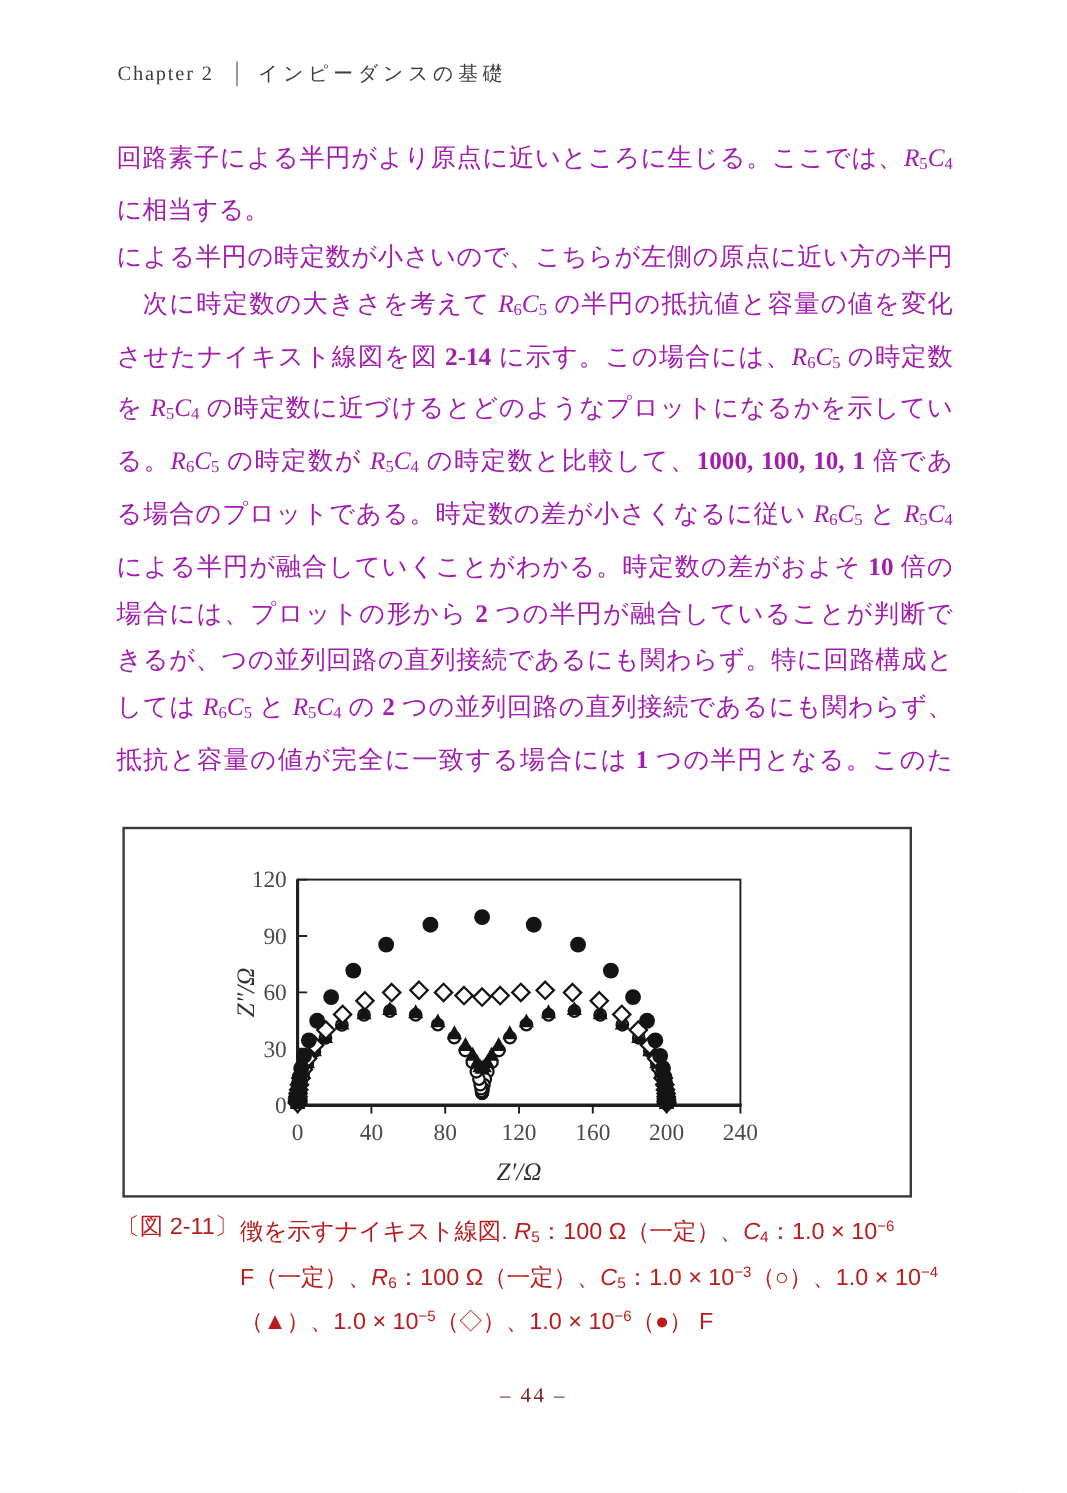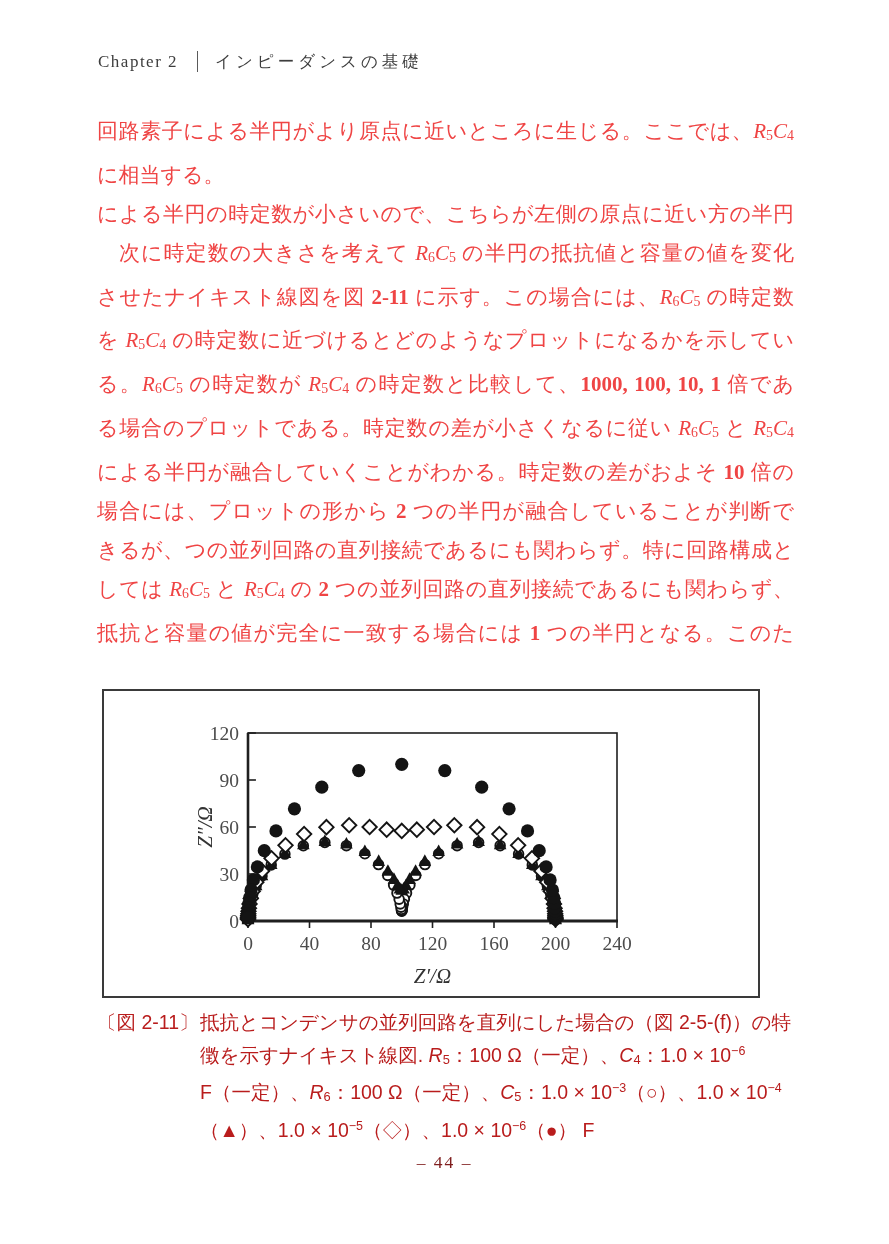--- a/index.html
+++ b/index.html
@@ -7,21 +7,21 @@
     position:relative;width:889px;height:1244px;background:#ffffff;
     font-family:"Liberation Serif","DejaVu Serif",serif;color:#111;
     margin:0 auto;overflow:hidden;
   }
   
   .hdr{position:absolute;left:98px;top:51px;font-size:17px;color:#3d3d3d;white-space:nowrap;}
   .hdr .chapter{letter-spacing:1.5px;}
   .vbar{display:inline-block;width:1px;height:21px;background:#5a5a5a;margin:0 17px 0 19px;vertical-align:-5px;}
   .hdr .title{font-size:16.5px;letter-spacing:4px;margin-top:24px;}
   
-  .body-text{position:absolute;left:97px;top:112px;width:697px;font-size:21px;line-height:39.2px;color:#ef4444;}
+  .body-text{position:absolute;left:97px;top:112px;width:697px;font-size:21px;line-height:39.2px;color:#a21caf;}
   .bline{text-align:justify;text-align-last:justify;}
   .bline.noj{text-align-last:left;}
   .body-text sub,.cap sub{font-size:66%;vertical-align:-0.18em;letter-spacing:0;}
   .cap sup{font-size:64%;vertical-align:0.55em;}
   i{font-style:italic;}
   b{font-weight:bold;}
   
   .figure-box{position:absolute;left:102px;top:689px;width:654px;height:305px;border:2px solid #3a3a3a;background:#fff;}
   .figure-box svg{display:block;width:654px;height:305px;}
   
@@ -40,21 +40,21 @@
 
   <div class="hdr">
     <span class="chapter">Chapter 2</span><span class="vbar"></span><span class="title">インピーダンスの基礎</span>
   </div>
 
   <div class="body-text" id="bodyText">
       <div class="bline">回路素子による半円がより原点に近いところに生じる。ここでは、<i>R</i><sub>5</sub><i>C</i><sub>4</sub></div>
       <div class="bline noj">に相当する。</div>
       <div class="bline">による半円の時定数が小さいので、こちらが左側の原点に近い方の半円</div>
       <div class="bline">　次に時定数の大きさを考えて <i>R</i><sub>6</sub><i>C</i><sub>5</sub> の半円の抵抗値と容量の値を変化</div>
-      <div class="bline">させたナイキスト線図を図 <b>2-11</b> に示す。この場合には、<i>R</i><sub>6</sub><i>C</i><sub>5</sub> の時定数</div>
+      <div class="bline">させたナイキスト線図を図 <b>2-14</b> に示す。この場合には、<i>R</i><sub>6</sub><i>C</i><sub>5</sub> の時定数</div>
       <div class="bline">を <i>R</i><sub>5</sub><i>C</i><sub>4</sub> の時定数に近づけるとどのようなプロットになるかを示してい</div>
       <div class="bline">る。<i>R</i><sub>6</sub><i>C</i><sub>5</sub> の時定数が <i>R</i><sub>5</sub><i>C</i><sub>4</sub> の時定数と比較して、<b>1000, 100, 10, 1</b> 倍であ</div>
       <div class="bline">る場合のプロットである。時定数の差が小さくなるに従い <i>R</i><sub>6</sub><i>C</i><sub>5</sub> と <i>R</i><sub>5</sub><i>C</i><sub>4</sub></div>
       <div class="bline">による半円が融合していくことがわかる。時定数の差がおよそ <b>10</b> 倍の</div>
       <div class="bline">場合には、プロットの形から <b>2</b> つの半円が融合していることが判断で</div>
       <div class="bline">きるが、つの並列回路の直列接続であるにも関わらず。特に回路構成と</div>
       <div class="bline">しては <i>R</i><sub>6</sub><i>C</i><sub>5</sub> と <i>R</i><sub>5</sub><i>C</i><sub>4</sub> の <b>2</b> つの並列回路の直列接続であるにも関わらず、</div>
       <div class="bline">抵抗と容量の値が完全に一致する場合には <b>1</b> つの半円となる。このた</div>
     </div>
 
@@ -276,21 +276,20 @@
           <circle cx="144.15375" cy="224.36" r="6.6" fill="#141414"></circle>
           <circle cx="144" cy="225.77" r="6.6" fill="#141414"></circle>
           <circle cx="144" cy="226.86666666666667" r="6.6" fill="#141414"></circle>
         </g>
       </svg>
   </div>
 
   <div class="cap">
     <div class="cap-label">〔図 2-11〕</div>
     <div class="cap-text" id="capText">
-        <div>抵抗とコンデンサの並列回路を直列にした場合の（図 2-5-(f)）の特</div>
         <div>徴を示すナイキスト線図.  <i>R</i><sub>5</sub>：100 Ω（一定）、<i>C</i><sub>4</sub>：1.0 × 10<sup>−6</sup></div>
         <div>F（一定）、<i>R</i><sub>6</sub>：100 Ω（一定）、<i>C</i><sub>5</sub>：1.0 × 10<sup>−3</sup>（○）、1.0 × 10<sup>−4</sup></div>
         <div>（▲）、1.0 × 10<sup>−5</sup>（◇）、1.0 × 10<sup>−6</sup>（●） F</div>
       </div>
   </div>
 
   <div class="pageno">– 44 –</div>
 
 </div>
 

